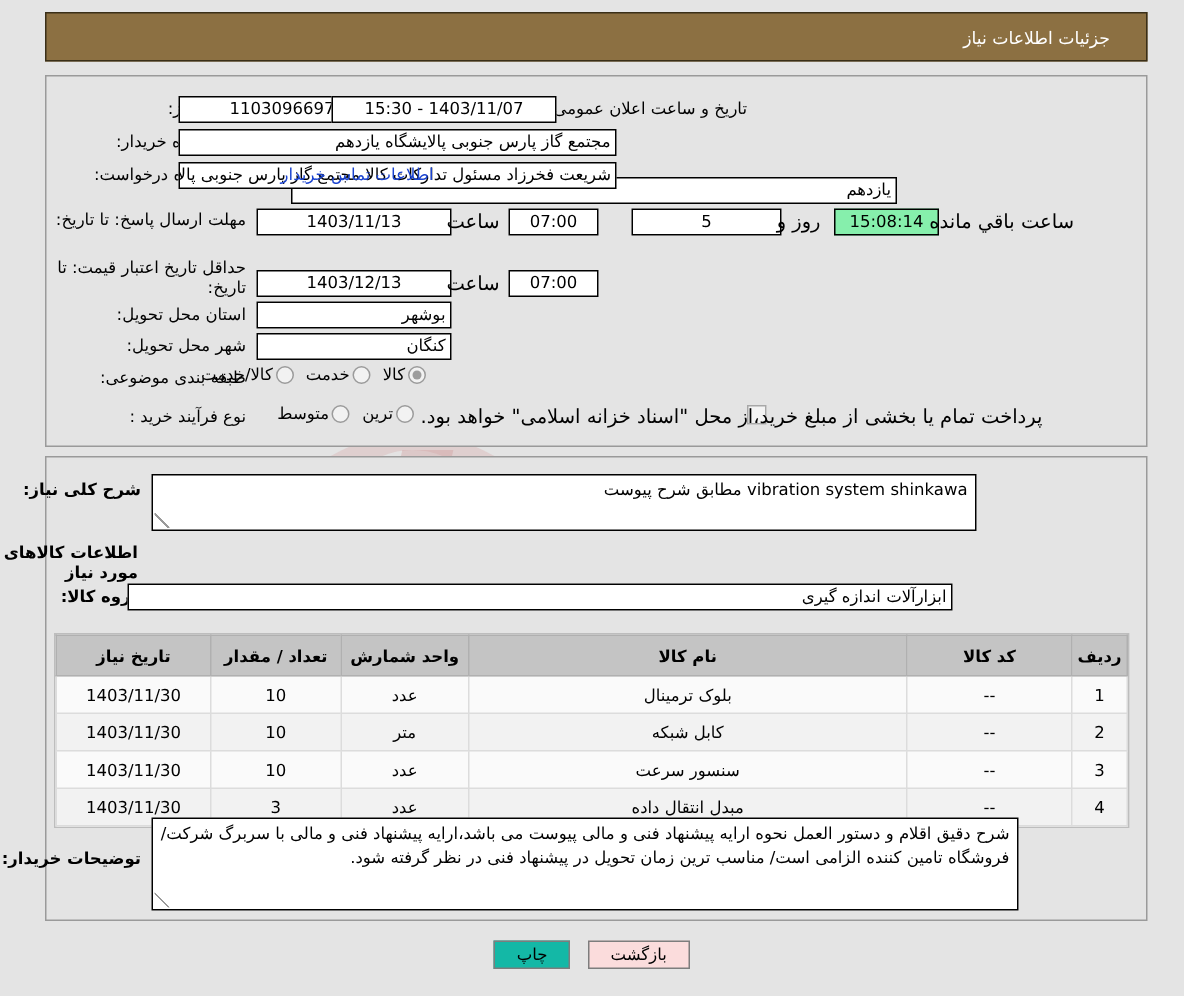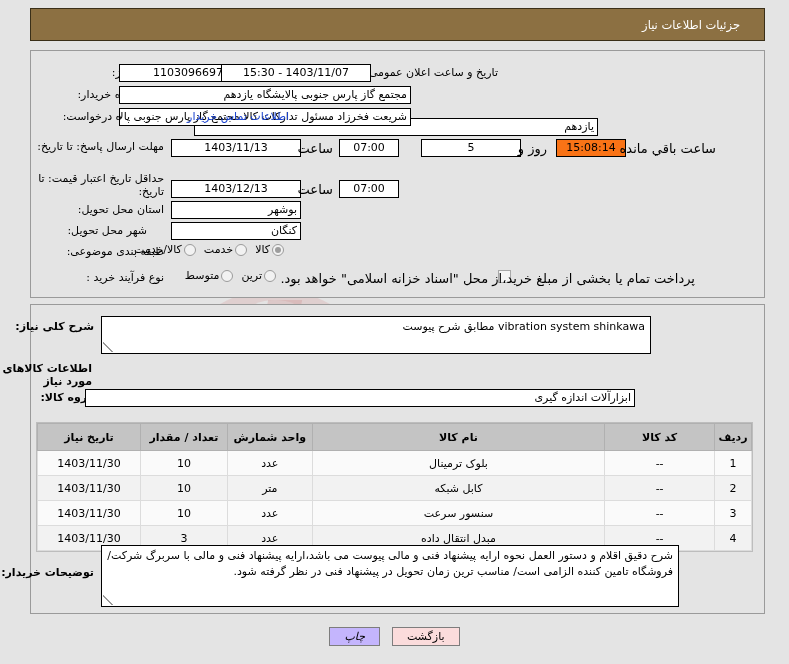--- a/index.html
+++ b/index.html
@@ -134,21 +134,21 @@
     font-size: 11px;
     text-align: center;
     color: #000;
     padding: 0 3px;
     overflow: hidden;
     white-space: nowrap;
     font-family: "DejaVu Sans", "Liberation Sans", sans-serif;
   }
   .fld.rtl-text { text-align: right; }
   .fld.ltr-num { direction: ltr; text-align: center; }
-  .fld.highlight { background: #f97316; }
+  .fld.highlight { background: #86efac; }
 
   .inline-txt {
     font-size: 13px;
     color: #000;
     padding: 0 4px;
     white-space: nowrap;
   }
   .link {
     color: #1a43d0;
     font-size: 11px;
@@ -274,21 +274,21 @@
     border: 1px solid #7d7d7d;
     font-size: 11px;
     height: 19px;
     line-height: 17px;
     padding: 0 14px;
     box-sizing: border-box;
     cursor: pointer;
     color: #000;
     font-family: "DejaVu Sans", "Liberation Sans", sans-serif;
   }
-  .btn-print { background: #c4b5fd; font-style: italic; }
+  .btn-print { background: #14b8a6; }
   .btn-back  { background: #fbdcdc; }
 </style>
 </head>
 <body>
 
 <div class="page">
 
   <div class="watermark">
     <div class="wm-logo"></div>
     <div class="wm-logo2"></div>
@@ -341,21 +341,21 @@
   </div>
   <div class="fld ltr-num" style="position:absolute; right:488px; top:180px; width:130px; z-index:3;">1403/12/13</div>
   <div class="inline-txt" style="position:absolute; right:452px; top:182px; z-index:3;">ساعت</div>
   <div class="fld ltr-num" style="position:absolute; right:390px; top:180px; width:60px; z-index:3;">07:00</div>
 
   <div class="row" style="right:625px; top:203px;">
     <div class="lbl">استان محل تحویل:</div>
   </div>
   <div class="fld rtl-text" style="position:absolute; right:488px; top:201px; width:130px; z-index:3;">بوشهر</div>
 
-  <div class="row" style="right:642px; top:224px;">
+  <div class="row" style="right:625px; top:224px;">
     <div class="lbl">شهر محل تحویل:</div>
   </div>
   <div class="fld rtl-text" style="position:absolute; right:488px; top:222px; width:130px; z-index:3;">کنگان</div>
 
   <div class="row" style="right:625px; top:245px;">
     <div class="lbl">طبقه بندی موضوعی:</div>
   </div>
   <div class="row" style="right:505px; top:243px;">
     <span class="radio checked"></span>
     <span class="radio-lbl">کالا</span>

